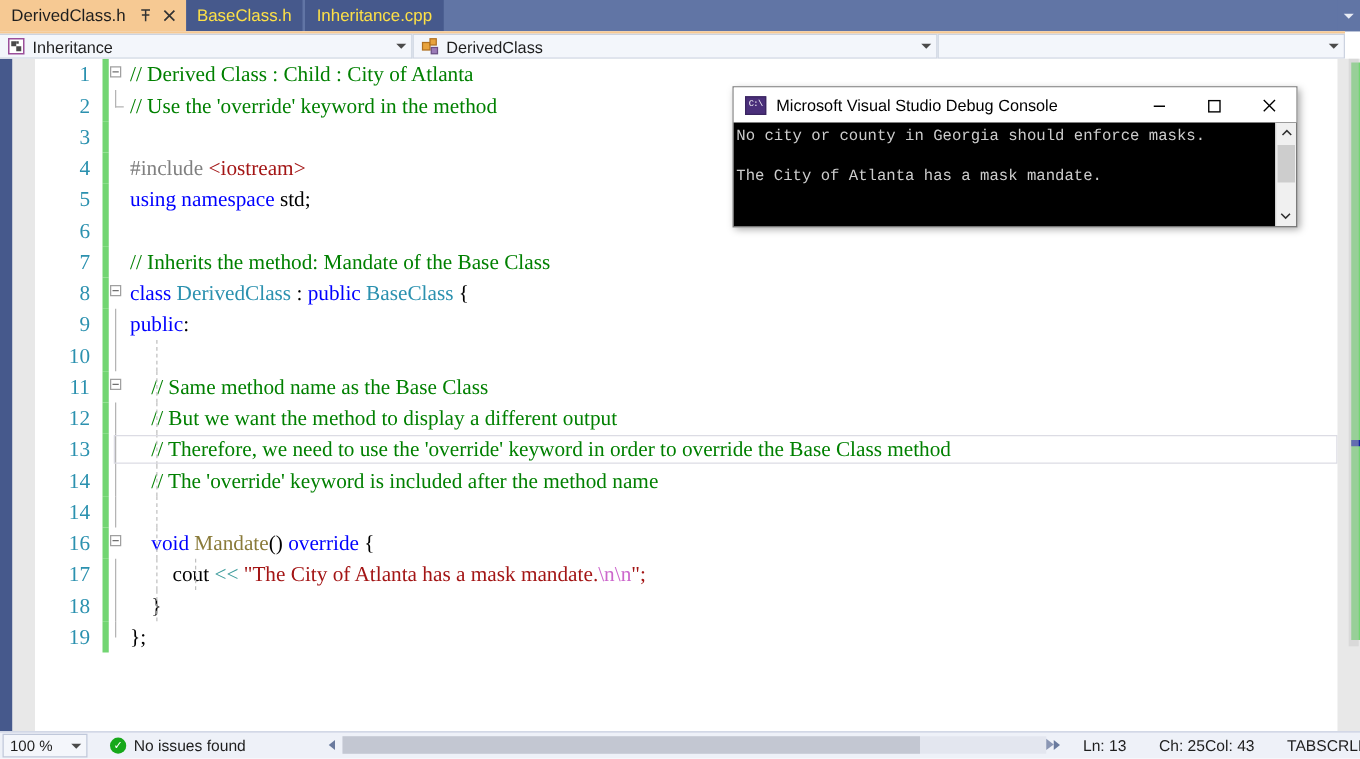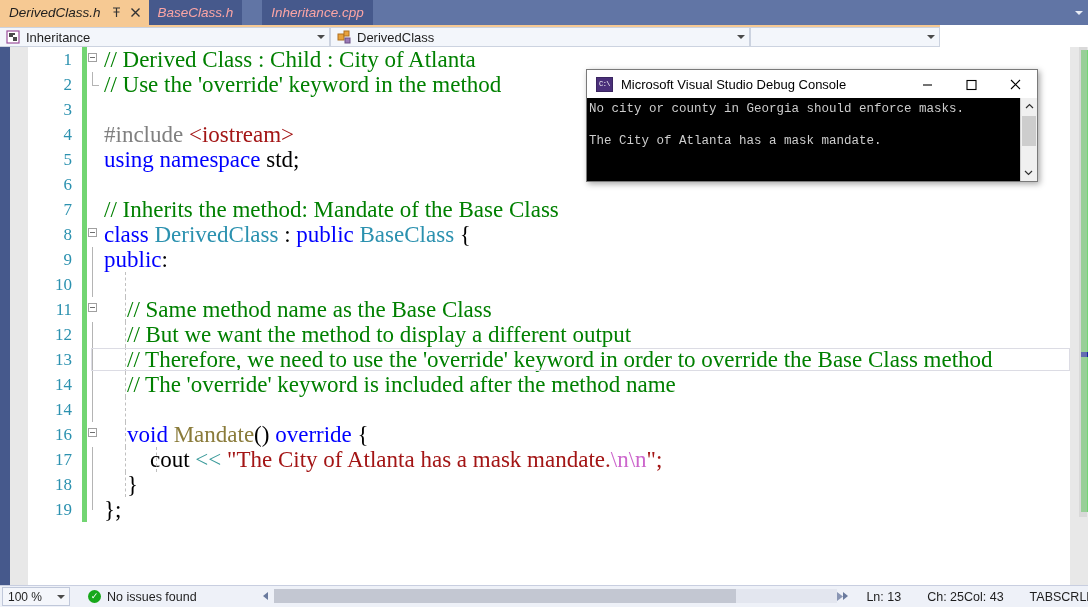--- a/index.html
+++ b/index.html
@@ -31,31 +31,30 @@
   .tab {
     height: 25px;
     display: flex;
     align-items: center;
     padding: 0 9px;
     font-size: 13.5px;
     color: #ffffff;
     box-sizing: border-box;
     white-space: nowrap;
     position: relative;
-    font-style: italic;
   }
   .tab.active {
     background: #f6c993;
     color: #1e1e1e;
     padding-right: 4px;
   }
   .tab.inactive {
     background: #46598c;
-    color: #fca5a5;
-    margin-right: 20px;
+    color: #fde047;
+    margin-right: 2px;
   }
   .tab-label { line-height: 25px; }
   .tab-pin {
     width: 17px; height: 20px;
     margin-left: 7px;
     display: flex; align-items: center; justify-content: center;
     color: #333;
   }
   .tab-close {
     width: 19px; height: 20px;
@@ -68,21 +67,21 @@
   .tabstrip-chevron {
     width: 18px; height: 25px;
     display: flex; align-items: center; justify-content: center;
     background: #6175a5;
   }
 
   
   .navbar {
     position: absolute;
     left: 0; top: 25px;
-    width: 940px; height: 22px;
+    width: 1076px; height: 22px;
     background: #f3f3f8;
     border-top: 2px solid #f6c993;
     box-sizing: border-box;
     display: flex;
     align-items: stretch;
   }
   .nav-combo {
     height: 20px;
     display: flex;
     align-items: center;
@@ -190,21 +189,21 @@
   .fold-line.half-top { height: 13px; top: 0; }
   .fold-elbow {
     position: absolute;
     left: 5px; top: 0;
     width: 6px; height: 13px;
     border-left: 1px solid #b4b4b4;
     border-bottom: 1px solid #b4b4b4;
   }
   .code-text {
     font-family: "Liberation Serif", serif;
-    font-size: 23px;
+    font-size: 17px;
     color: #000000;
     padding-left: 4px;
     flex: 1;
     line-height: 25px;
     white-space: pre;
   }
   .current-line-box {
     position: absolute;
     left: 63px; top: 1px;
     right: 0; height: 23px;

